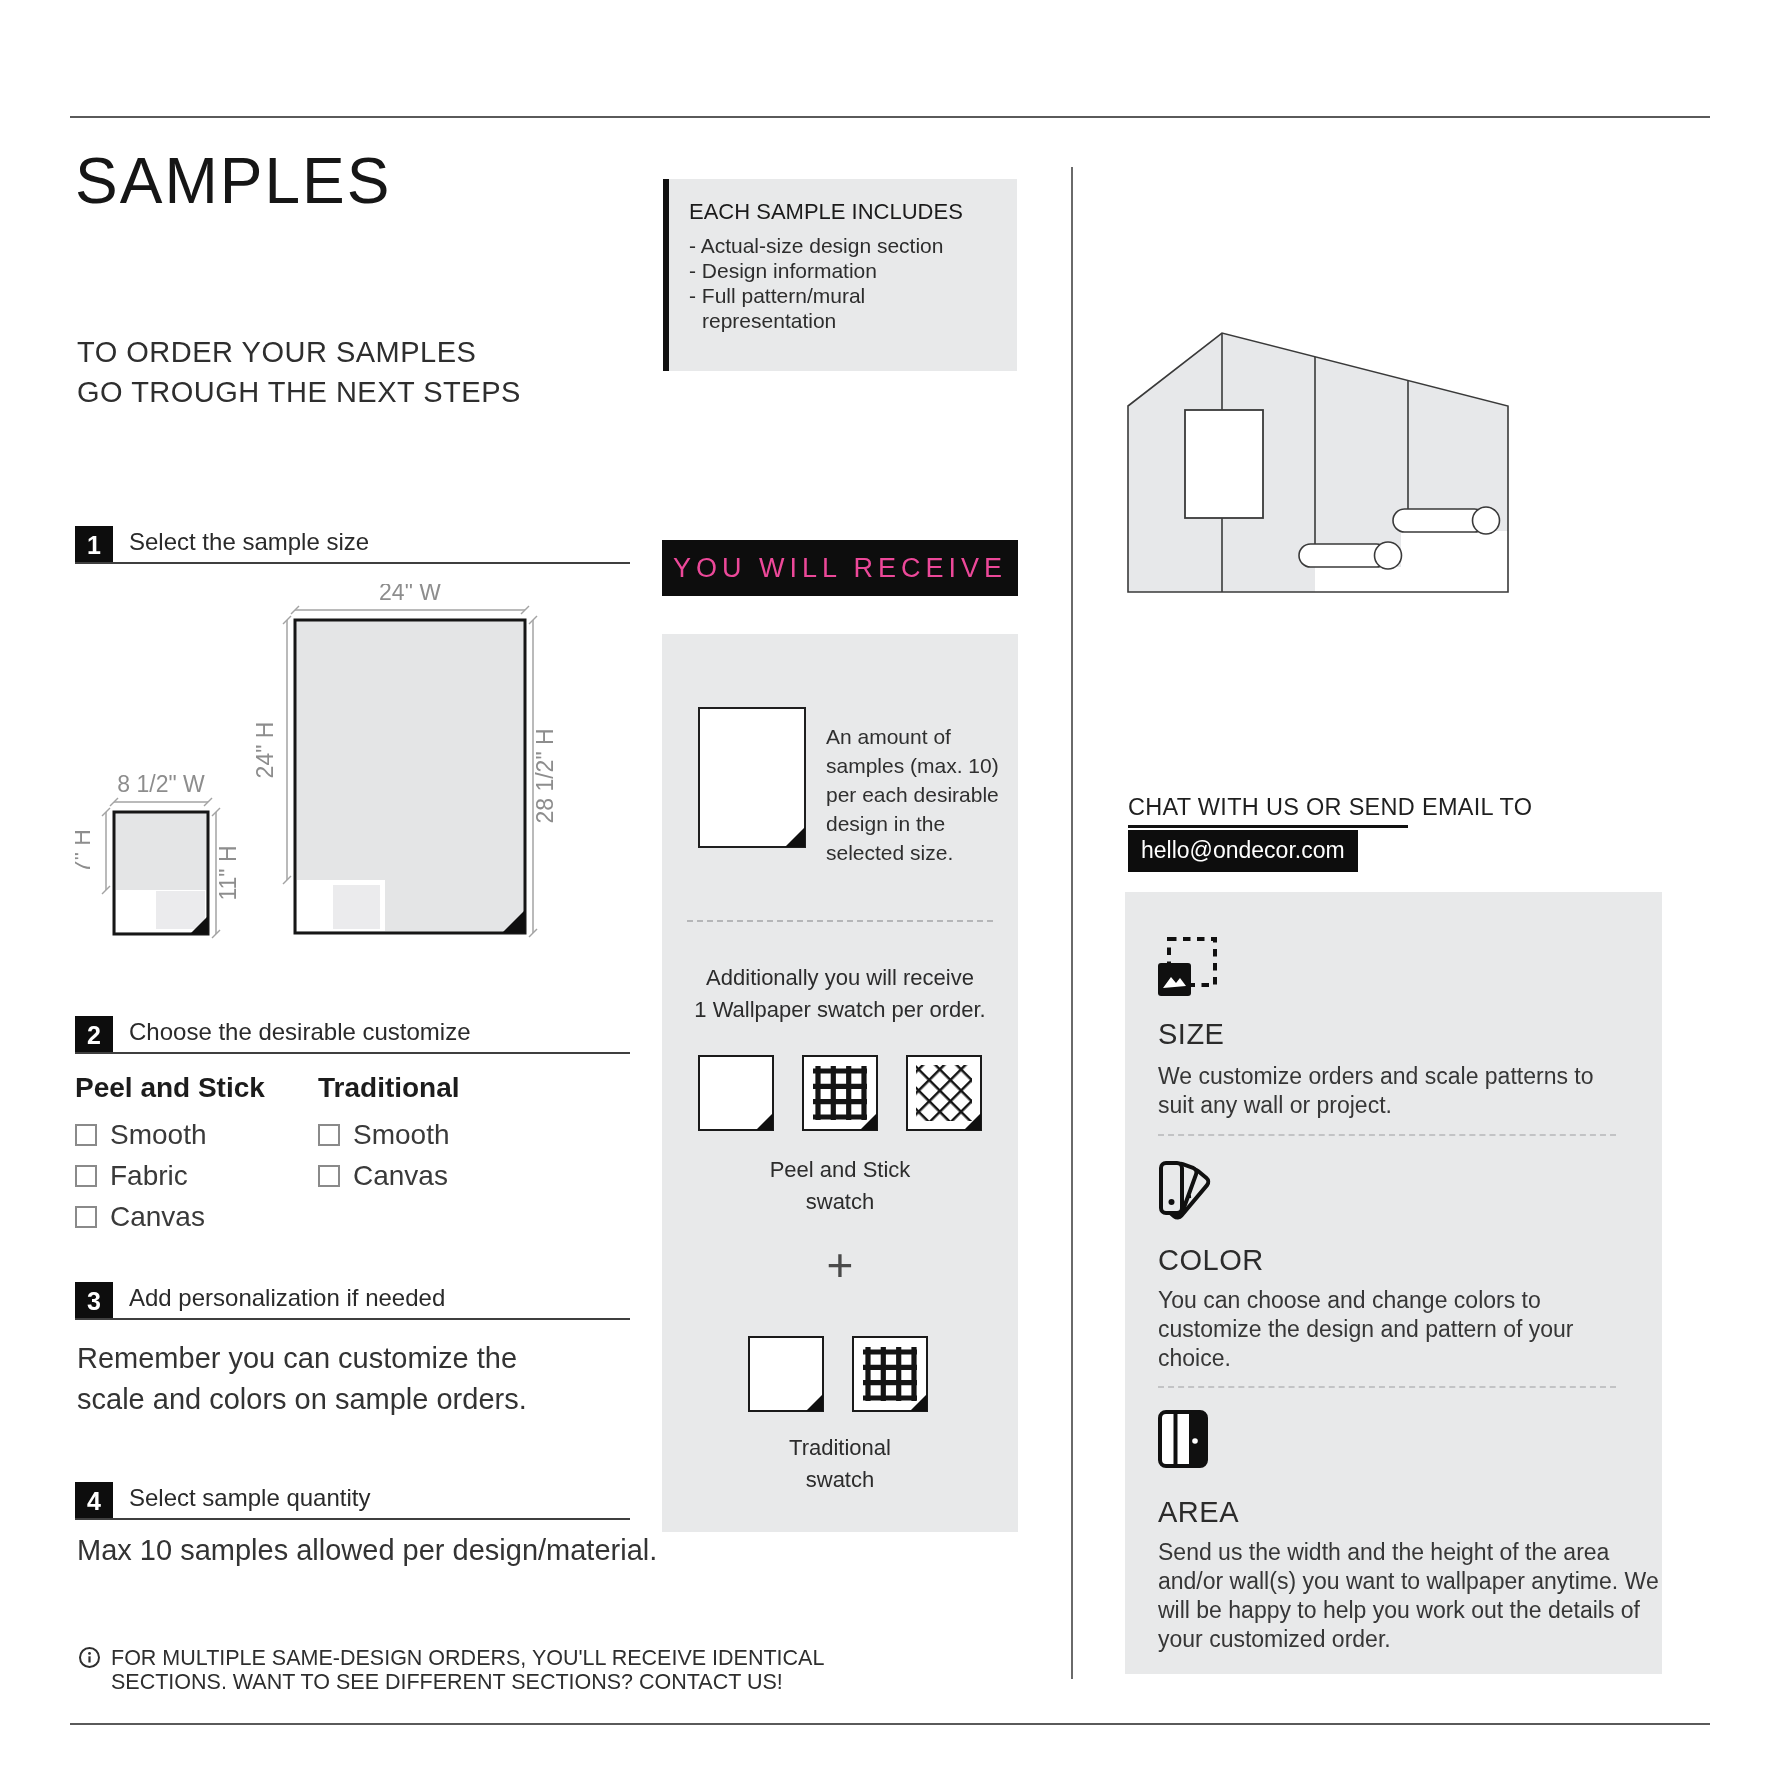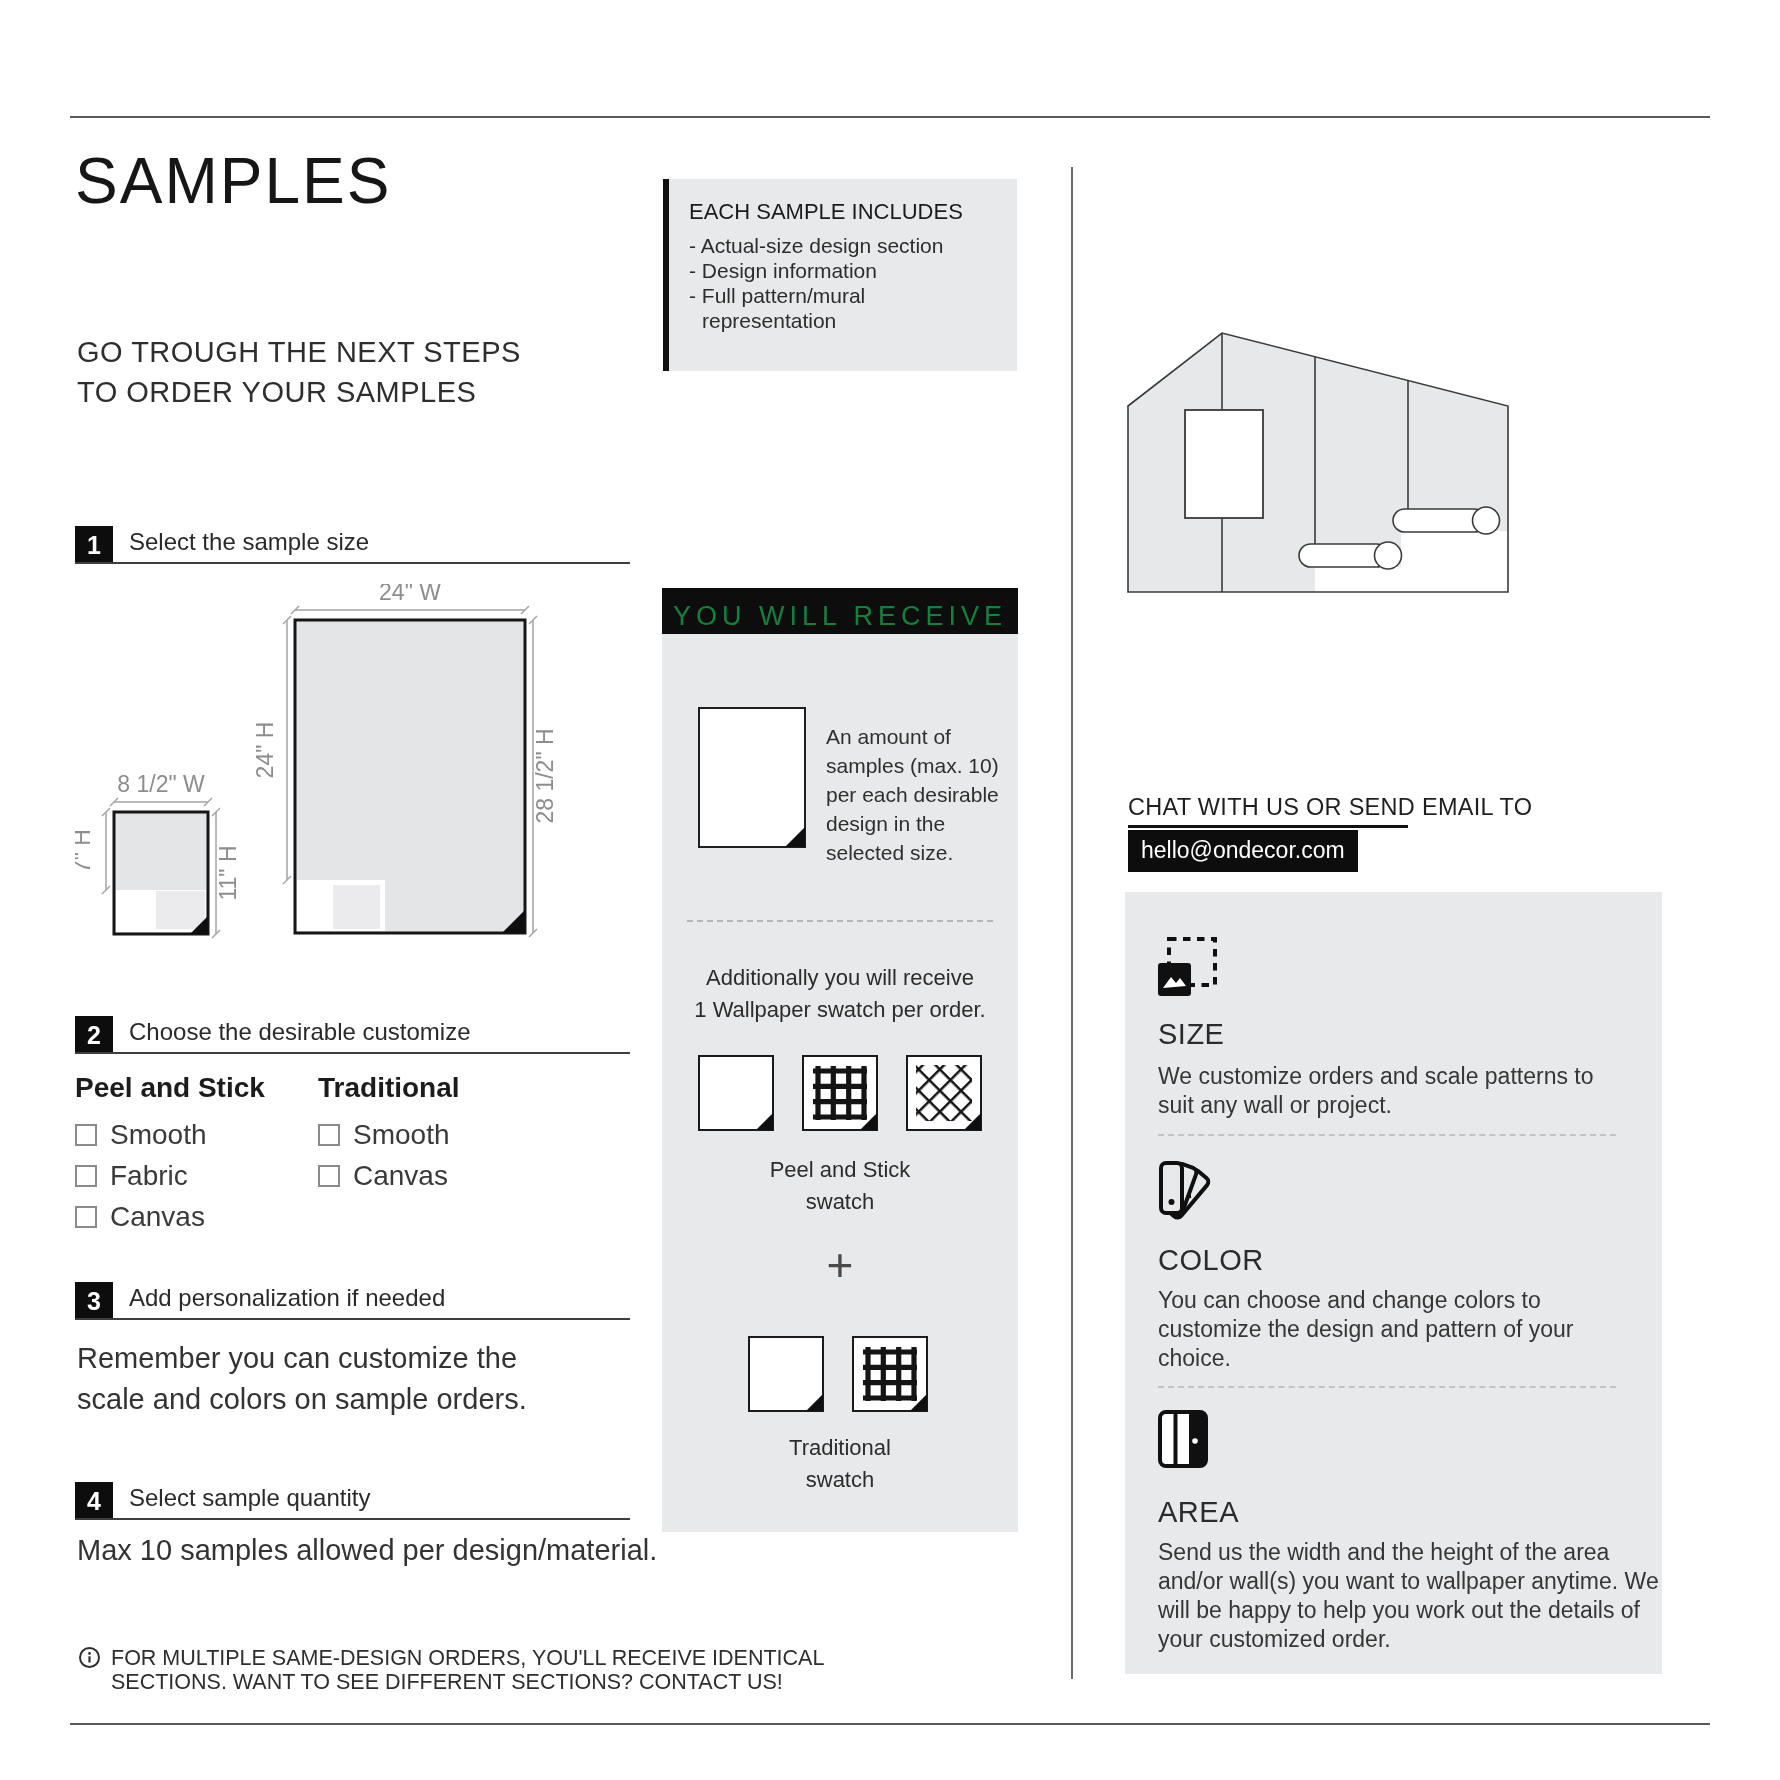--- a/index.html
+++ b/index.html
@@ -19,21 +19,21 @@
               font-size:25px;font-weight:bold;display:flex;align-items:center;justify-content:center;}
   .step-title{position:absolute;left:54px;top:2px;font-size:24px;color:#2a2a2a;white-space:nowrap;}
   .step-line{position:absolute;left:0;top:36px;height:2px;background:#3f3f3f;}
   .mat-col{position:absolute;top:1040px;}
   .mat-title{font-size:28px;font-weight:bold;color:#1c1c1c;height:42px;}
   .mat-row{font-size:28px;color:#3a3a3a;height:41px;display:flex;align-items:center;}
   .cbx{width:18px;height:18px;border:2px solid #8a8a8a;margin-right:13px;flex:0 0 auto;}
   .note{position:absolute;font-size:29px;line-height:41px;color:#333;}
   .foot{position:absolute;left:78px;top:1614px;display:flex;}
   .foot-txt{margin-left:10px;font-size:21.5px;line-height:24px;color:#2e2e2e;}
-  .rc-head{position:absolute;left:662px;top:556px;width:356px;height:56px;background:#0d0d0d;color:#15803d;
+  .rc-head{position:absolute;left:662px;top:508px;width:356px;height:56px;background:#0d0d0d;color:#ec4899;
            font-size:27px;letter-spacing:5px;display:flex;align-items:center;justify-content:center;white-space:nowrap;}
   .rc-body{position:absolute;left:662px;top:602px;width:356px;height:898px;background:#e8e9ea;}
   .paper{position:absolute;background:#fff;border:2px solid #1f1f1f;box-sizing:border-box;}
   .fold{position:absolute;right:-1px;bottom:-1px;width:0;height:0;border-left:20px solid transparent;border-bottom:20px solid #0f0f0f;}
   .fold.sm{border-left-width:17px;border-bottom-width:17px;}
   .rc-note{position:absolute;font-size:21px;line-height:29px;color:#2f2f2f;}
   .dashline{position:absolute;border-top:2px dashed #b5b6b8;height:0;}
   .rc-center{position:absolute;left:0;width:100%;text-align:center;font-size:22px;line-height:32px;color:#2c2c2c;}
   .swatch{position:absolute;width:76px;height:76px;background:#fff;border:2px solid #1a1a1a;box-sizing:border-box;}
   .swatch svg{position:absolute;left:0;top:0;}
@@ -63,22 +63,22 @@
 
 <div class="page">
 
   <div class="hr" style="top:84px"></div>
   <div class="hr" style="top:1691px"></div>
   <div class="vline"></div>
 
   <div class="big-title" style="left:75px;top:112px">SAMPLES</div>
 
   <div class="subtitle" style="left:77px;top:300px">
+    <div>TO ORDER YOUR SAMPLES</div>
     <div>GO TROUGH THE NEXT STEPS</div>
-    <div>TO ORDER YOUR SAMPLES</div>
   </div>
 
   <div class="inc-box">
     <div class="inc-title">EACH SAMPLE INCLUDES</div>
     <div class="inc-item">- Actual-size design section</div>
     <div class="inc-item">- Design information</div>
     <div class="inc-item">- Full pattern/mural representation</div>
   </div>
 
   <div class="step-h" style="left:75px;top:494px;width:555px">

